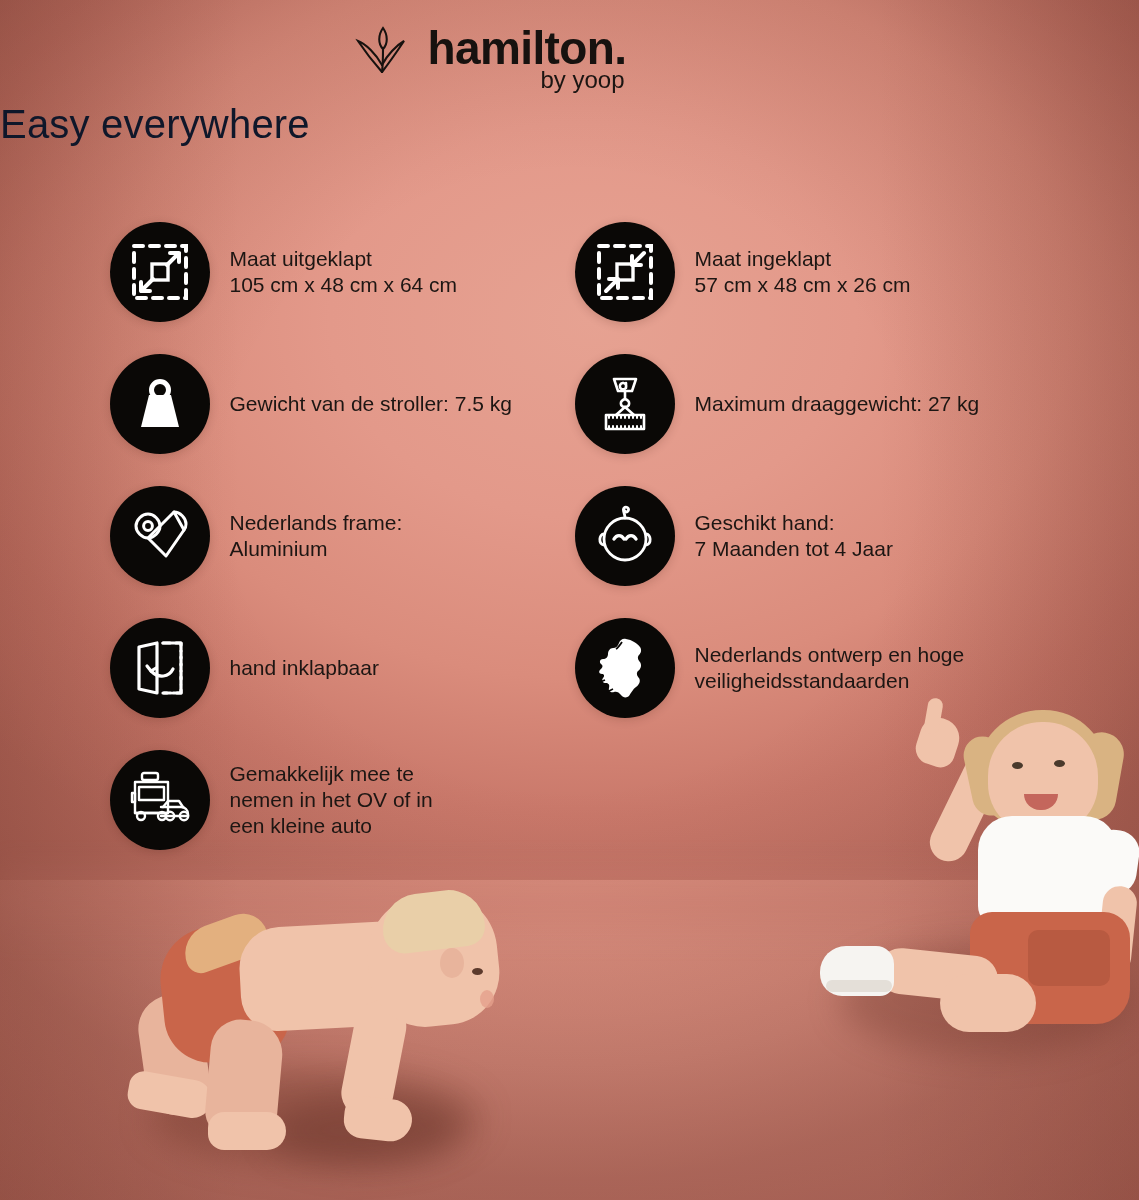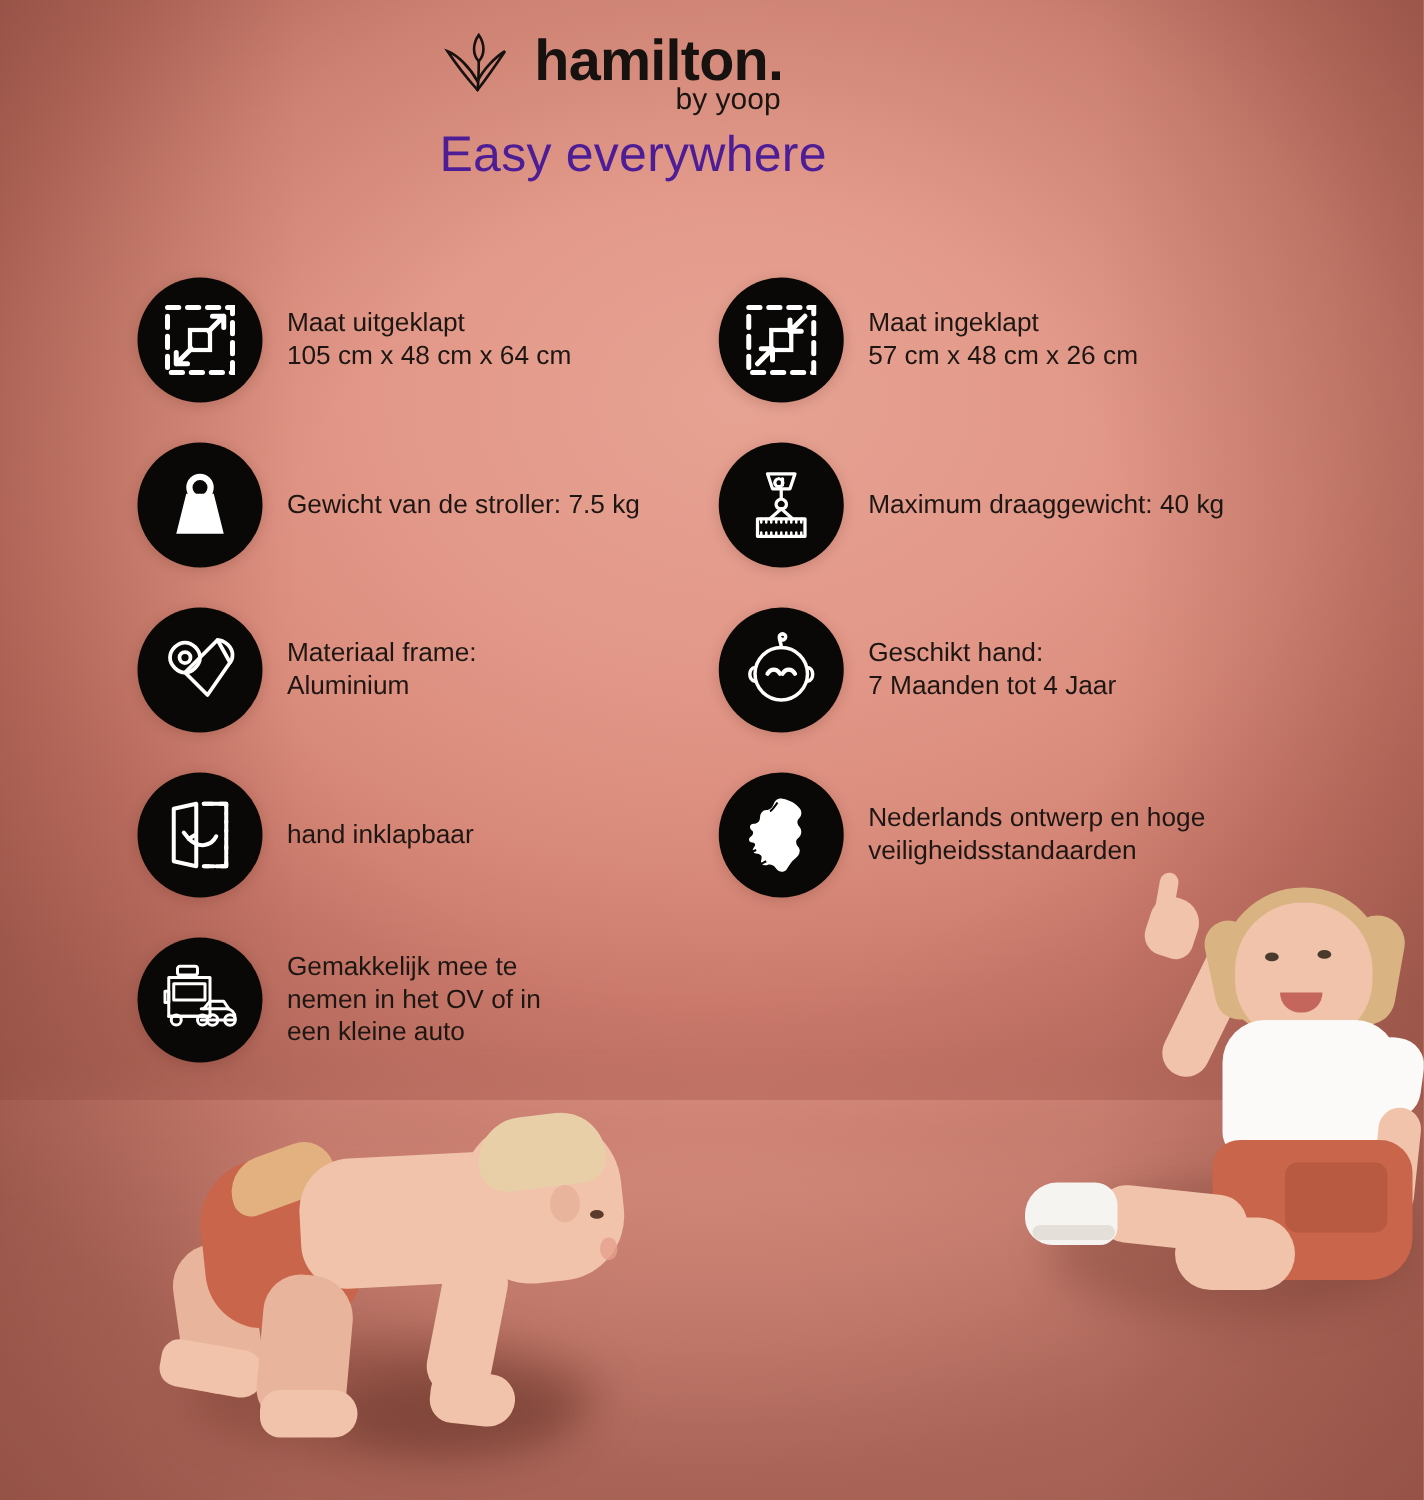--- a/index.html
+++ b/index.html
@@ -56,22 +56,22 @@
   .brand-words { position:relative; }
   .brand-name {
     font-size:46px; font-weight:bold; color:#17120f;
     letter-spacing:-.6px; line-height:50px; white-space:nowrap;
   }
   .brand-sub {
     position:absolute; right:2px; top:44px;
     font-size:24px; color:#1b1512; line-height:26px; white-space:nowrap;
   }
   .headline {
-    text-align:center; margin-top:24px;
-    font-size:40px; color:#4c1d95; font-weight:400; letter-spacing:.2px;padding-left:33px;
+    text-align:left; margin-top:24px;
+    font-size:40px; color:#0f172a; font-weight:400; letter-spacing:.2px;
   }
 
   
   #features {
     position:absolute; left:0; top:222px; width:1139px;
     display:grid; grid-template-columns:455px 455px;
     justify-content:center; column-gap:10px; row-gap:32px;
   }
   .feature {
     display:flex; align-items:center; gap:20px;
@@ -245,35 +245,35 @@
         <path d="M29 10 a3.2 3.2 0 1 0 .1 0 M32 10 L32 15"></path>
         <path d="M31 18 L31 26"></path>
         <path d="M31 26 C25 28, 26 34, 31 34 C36 34, 37 28, 31 26"></path>
         <path d="M31 34 L22 42 M31 34 L40 42"></path>
         <rect x="12" y="42" width="38" height="14"></rect>
         <path d="M15 42 v3 M19 42 v3 M23 42 v3 M27 42 v3 M31 42 v3 M35 42 v3 M39 42 v3 M43 42 v3 M47 42 v3" stroke-width="2"></path>
         <path d="M15 56 v-3 M19 56 v-3 M23 56 v-3 M27 56 v-3 M31 56 v-3 M35 56 v-3 M39 56 v-3 M43 56 v-3 M47 56 v-3" stroke-width="2"></path>
       </svg>
     </span>
     <span class="feature-text">
-      <span class="ln">Maximum draaggewicht: 40 kg</span>
+      <span class="ln">Maximum draaggewicht: 27 kg</span>
     </span>
   </div>
 
   <div class="feature">
     <span class="feature-badge">
       <svg width="64" height="64" viewBox="0 0 64 64" fill="none" stroke="#fff" stroke-width="3" stroke-linecap="round" stroke-linejoin="round">
         <path d="M46 8 L20 34 L38 52 L56 26 Z"></path>
         <path d="M46 8 C52 8, 58 14, 58 20 C58 24, 56 26, 56 26"></path>
         <path d="M20 34 C14 34, 8 28, 8 22 C8 16, 14 10, 20 10 C26 10, 32 16, 32 22 C32 28, 26 34, 20 34 Z"></path>
         <circle cx="20" cy="22" r="4.4"></circle>
       </svg>
     </span>
     <span class="feature-text">
-      <span class="ln">Materiaal frame:</span>
+      <span class="ln">Nederlands frame:</span>
       <span class="ln">Aluminium</span>
     </span>
   </div>
 
   <div class="feature">
     <span class="feature-badge">
       <svg width="64" height="64" viewBox="0 0 64 64" fill="none" stroke="#fff" stroke-width="2.8" stroke-linecap="round">
         <circle cx="32" cy="35" r="21"></circle>
         <path d="M11 30 C6 30, 5 40, 11 41"></path>
         <path d="M53 30 C58 30, 59 40, 53 41"></path>

